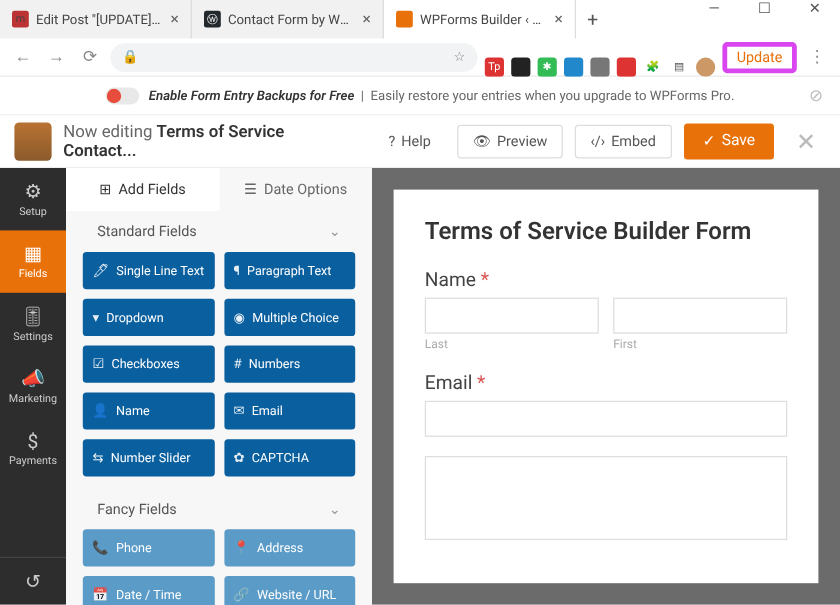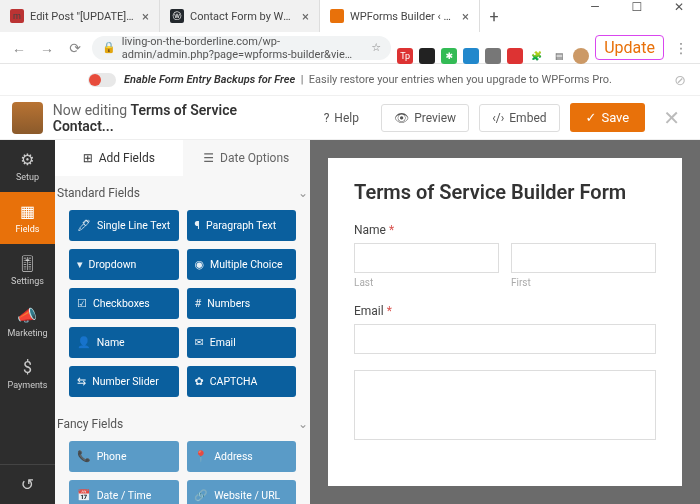--- a/index.html
+++ b/index.html
@@ -15,21 +15,21 @@
 .newtab { width: 28px; display: flex; align-items: center; justify-content: center; color: #555; font-size: 16px; }
 .winctrl { margin-left: auto; display: flex; }
 .winctrl div { width: 42px; display: flex; align-items: center; justify-content: center; color: #555; font-size: 12px; }
 
 .addrbar { height: 32px; display: flex; align-items: center; padding: 0 8px; gap: 6px; border-bottom: 1px solid #e5e5e5; }
 .navbtn { width: 22px; color: #888; font-size: 14px; text-align: center; }
 .urlbox { flex: 1; background: #f1f3f4; border-radius: 14px; height: 24px; display: flex; align-items: center; padding: 0 10px; font-size: 11px; color: #555; gap: 6px; }
 .urlbox .star { margin-left: auto; color: #888; }
 .exticons { display: flex; gap: 6px; align-items: center; }
 .exticon { width: 16px; height: 16px; border-radius: 3px; display: flex; align-items: center; justify-content: center; font-size: 9px; color: #fff; margin-top: 16px; }
-.updatebtn { border: 1px solid #d946ef; color: #e8710a; border-radius: 4px; padding: 2px 8px; font-size: 16px; }
+.updatebtn { border: 4px solid #d946ef; color: #e8710a; border-radius: 4px; padding: 2px 8px; font-size: 12px; }
 
 .banner { height: 32px; background: #fff; display: flex; align-items: center; justify-content: center; font-size: 11px; color: #666; gap: 8px; border-bottom: 1px solid #f0f0f0; position: relative; }
 .banner .toggle { width: 28px; height: 14px; background: #e8e8e8; border-radius: 8px; position: relative; }
 .banner .toggle::after { content: ""; width: 12px; height: 12px; background: #e74c3c; border-radius: 50%; position: absolute; left: 1px; top: 1px; }
 .banner b { color: #333; font-weight: 600; font-style: italic; }
 .banner .bclose { position: absolute; right: 14px; color: #bbb; font-size: 14px; }
 
 .topbar { height: 44px; display: flex; align-items: center; padding: 0 12px; border-bottom: 1px solid #eee; gap: 10px; }
 .logo { width: 32px; height: 32px; border-radius: 4px; background: linear-gradient(#b87333, #8b5a2b); position: relative; }
 .editing { font-size: 14px; color: #666; }
@@ -46,31 +46,31 @@
 .navitem { display: flex; flex-direction: column; align-items: center; justify-content: center; padding: 10px 0; font-size: 9px; color: #ccc; gap: 3px; cursor: pointer; }
 .navitem.active { background: #e8710a; color: #fff; }
 .navitem .nicon { font-size: 16px; }
 .navspacer { flex: 1; }
 .navitem.bottom { border-top: 1px solid #444; }
 
 .fieldpanel { width: 255px; background: #f7f7f7; display: flex; flex-direction: column; overflow-y: auto; }
 .tabrow { display: flex; }
 .ptab { flex: 1; padding: 11px 0; text-align: center; font-size: 12px; color: #666; display: flex; align-items: center; justify-content: center; gap: 6px; cursor: pointer; }
 .ptab.active { background: #fff; color: #333; }
-.section { padding: 10px 2px; font-size: 12px; color: #555; display: flex; align-items: flex-end; }
+.section { padding: 10px 26px; font-size: 12px; color: #555; display: flex; align-items: flex-end; }
 .section .chev { margin-left: auto; color: #999; }
 .fieldgrid { display: grid; grid-template-columns: 1fr 1fr; gap: 8px; padding: 0 14px 10px; }
 .fieldbtn { background: #0a5f9e; color: #fff; border-radius: 3px; padding: 9px 8px; font-size: 10.5px; display: flex; align-items: center; gap: 6px; cursor: pointer; }
 .fieldbtn .ficon { font-size: 11px; opacity: 0.9; }
 .fieldbtn.fancy { background: #5a9bc7; }
 
 .preview { flex: 1; background: #6b6b6b; padding: 18px; overflow-y: auto; }
 .form { background: #fff; padding: 22px 26px; min-height: 100%; }
 .form h2 { font-size: 20px; color: #333; font-weight: 600; line-height: 1.25; margin-bottom: 18px; }
-.flabel { font-size: 12px; color: #444; margin-bottom: 6px; }
+.flabel { font-size: 16px; color: #444; margin-bottom: 6px; }
 .req { color: #d9534f; }
 .namerow { display: flex; gap: 12px; margin-bottom: 4px; }
 .namerow input { flex: 1; border: 1px solid #ddd; height: 30px; padding: 0 6px; font-size: 12px; min-width: 0; }
 .sublabels { display: flex; gap: 12px; margin-bottom: 16px; }
 .sublabels span { flex: 1; font-size: 10px; color: #aaa; }
 .fullinput { width: 100%; border: 1px solid #ddd; height: 30px; padding: 0 6px; margin-bottom: 16px; font-size: 12px; }
 .ftextarea { width: 100%; border: 1px solid #ddd; height: 70px; padding: 6px; font-size: 12px; resize: none; }
 
 ::-webkit-scrollbar { width: 0; }
 </style>
@@ -102,21 +102,20 @@
     <div>✕</div>
   </div>
 </div>
 
 <div class="addrbar">
   <div class="navbtn">←</div>
   <div class="navbtn">→</div>
   <div class="navbtn">⟳</div>
   <div class="urlbox">
     <span>🔒</span>
-    <span>living-on-the-borderline.com/wp-admin/admin.php?page=wpforms-builder&amp;vie…</span>
     <span class="star">☆</span>
   </div>
   <div class="exticons">
     <div class="exticon" style="background:#d33">Tp</div>
     <div class="exticon" style="background:#222"></div>
     <div class="exticon" style="background:#3b5">✱</div>
     <div class="exticon" style="background:#28c"></div>
     <div class="exticon" style="background:#777"></div>
     <div class="exticon" style="background:#d33"></div>
     <div class="exticon" style="color:#555">🧩</div>

